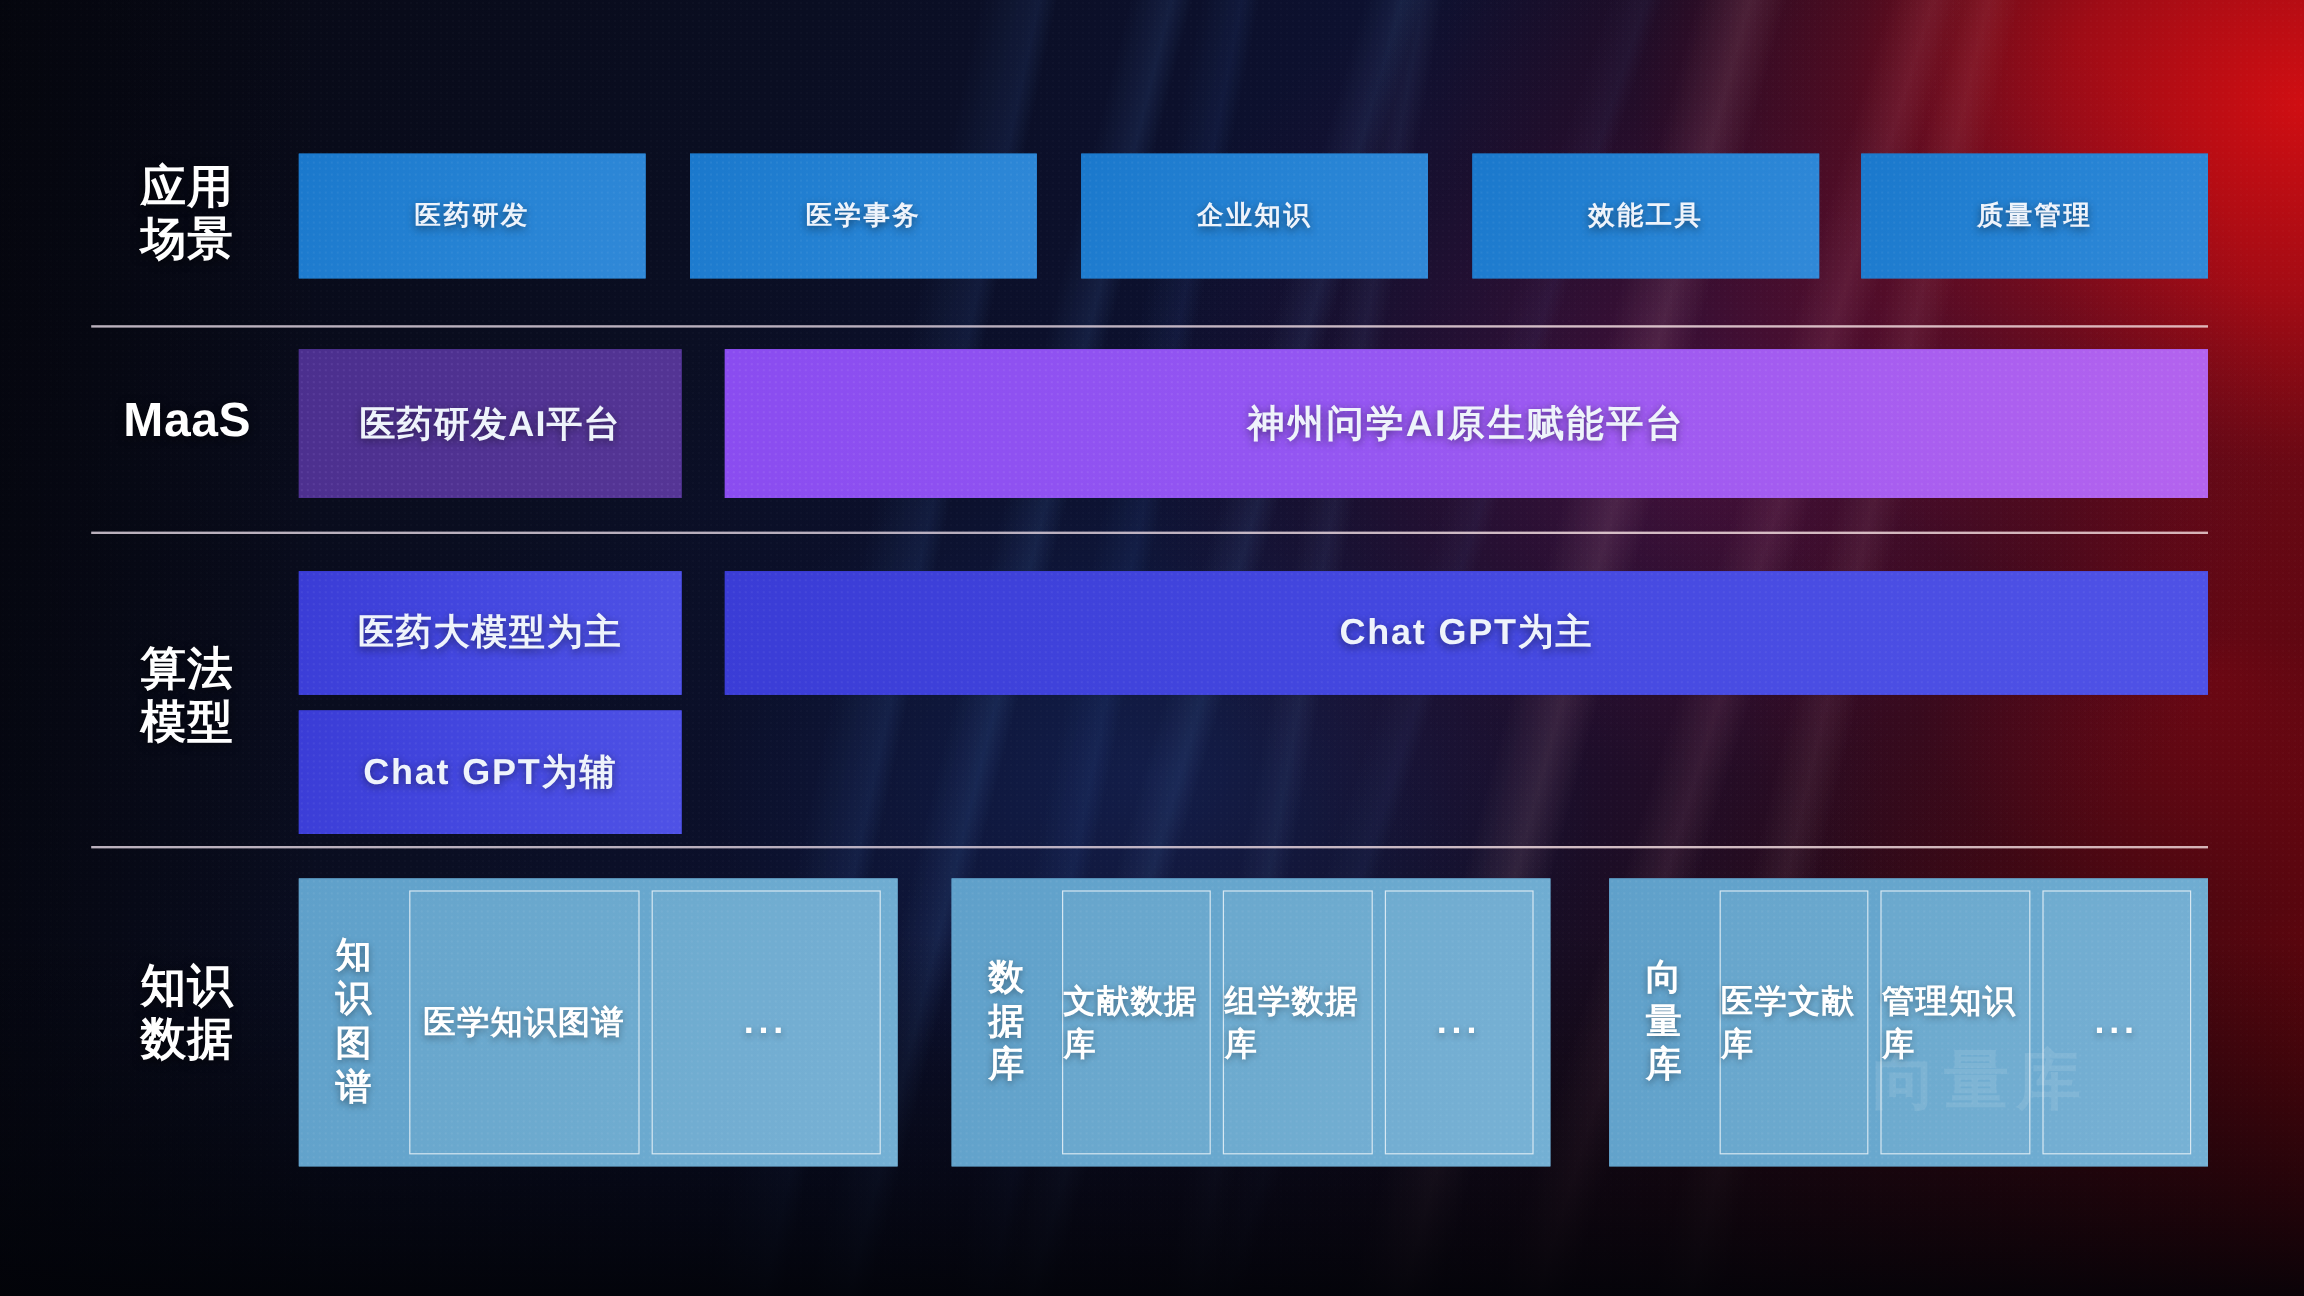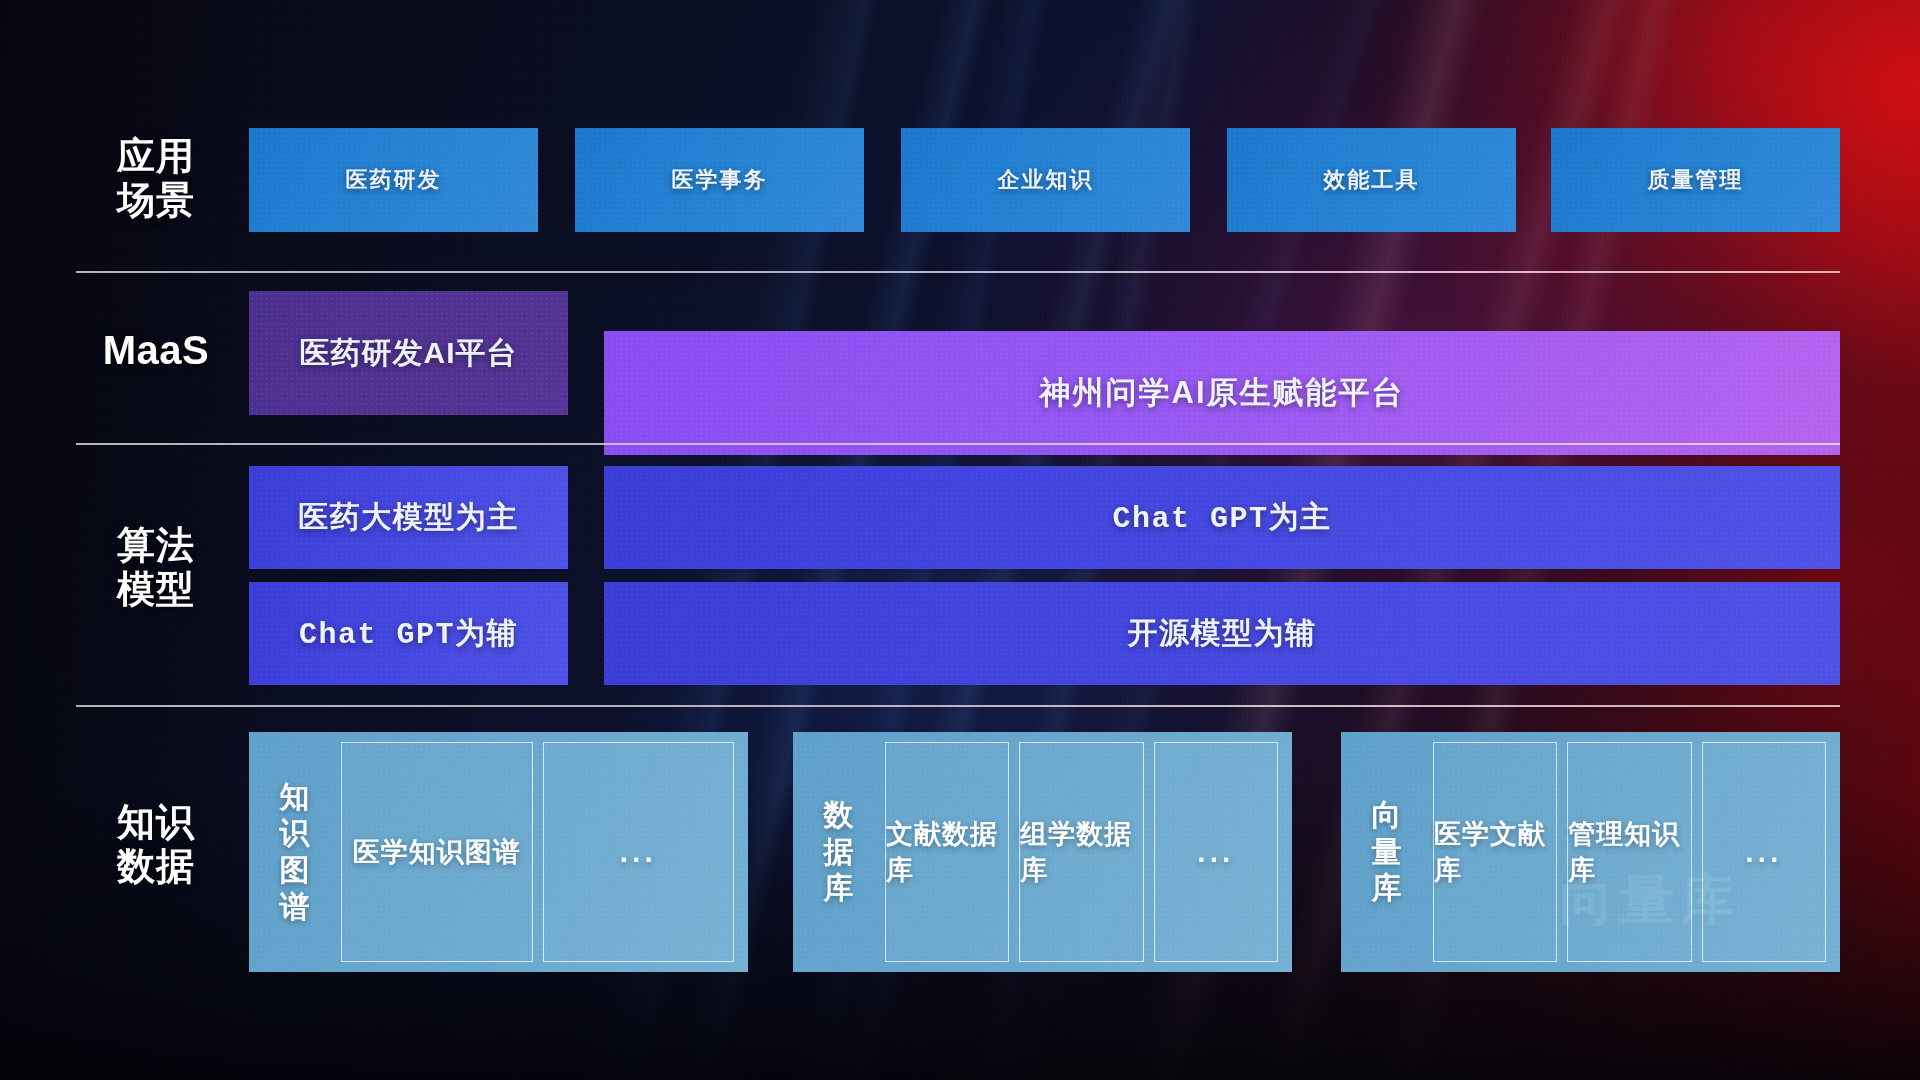--- a/index.html
+++ b/index.html
@@ -245,34 +245,33 @@
       <div class="card scn" style="left:1227px;width:289px;">效能工具</div>
       <div class="card scn" style="left:1551px;width:289px;">质量管理</div>
     </div>
 
     <div class="sep" style="top:271px;"></div>
 
     <div class="row" style="top:291px;height:124px;">
       <div class="rowlabel en" style="top:36px;">MaaS</div>
 
       <div class="card maas-small" style="left:249px;width:319px;top:0;height:124px;">医药研发AI平台</div>
-      <div class="card maas-wide" style="left:604px;width:1236px;top:0;height:124px;margin-top:40px;">神州问学AI原生赋能平台</div>
+      <div class="card maas-wide" style="left:604px;width:1236px;top:0;height:124px;">神州问学AI原生赋能平台</div>
     </div>
 
     <div class="sep" style="top:443px;"></div>
 
-    <div class="row" style="top:466px;height:183px;font-family:Liberation Mono, monospace;">
+    <div class="row" style="top:476px;height:183px;">
       <div class="rowlabel cn" style="top:60px;">算法
 模型</div>
 
       <div class="card algo" style="left:249px;width:319px;top:0;height:103px;">医药大模型为主</div>
       <div class="card algo" style="left:249px;width:319px;top:116px;height:103px;">Chat GPT为辅</div>
 
       <div class="card algo" style="left:604px;width:1236px;top:0;height:103px;">Chat GPT为主</div>
-      <div class="card algo" style="left:604px;width:1236px;top:116px;height:103px;">开源模型为辅</div>
     </div>
 
     <div class="sep" style="top:705px;"></div>
 
     <div class="row" style="top:732px;height:240px;">
       <div class="rowlabel cn" style="top:68px;">知识
 数据</div>
 
       <div class="kpanel" style="left:249px;width:499px;">
         <div class="kpanel-label">知

